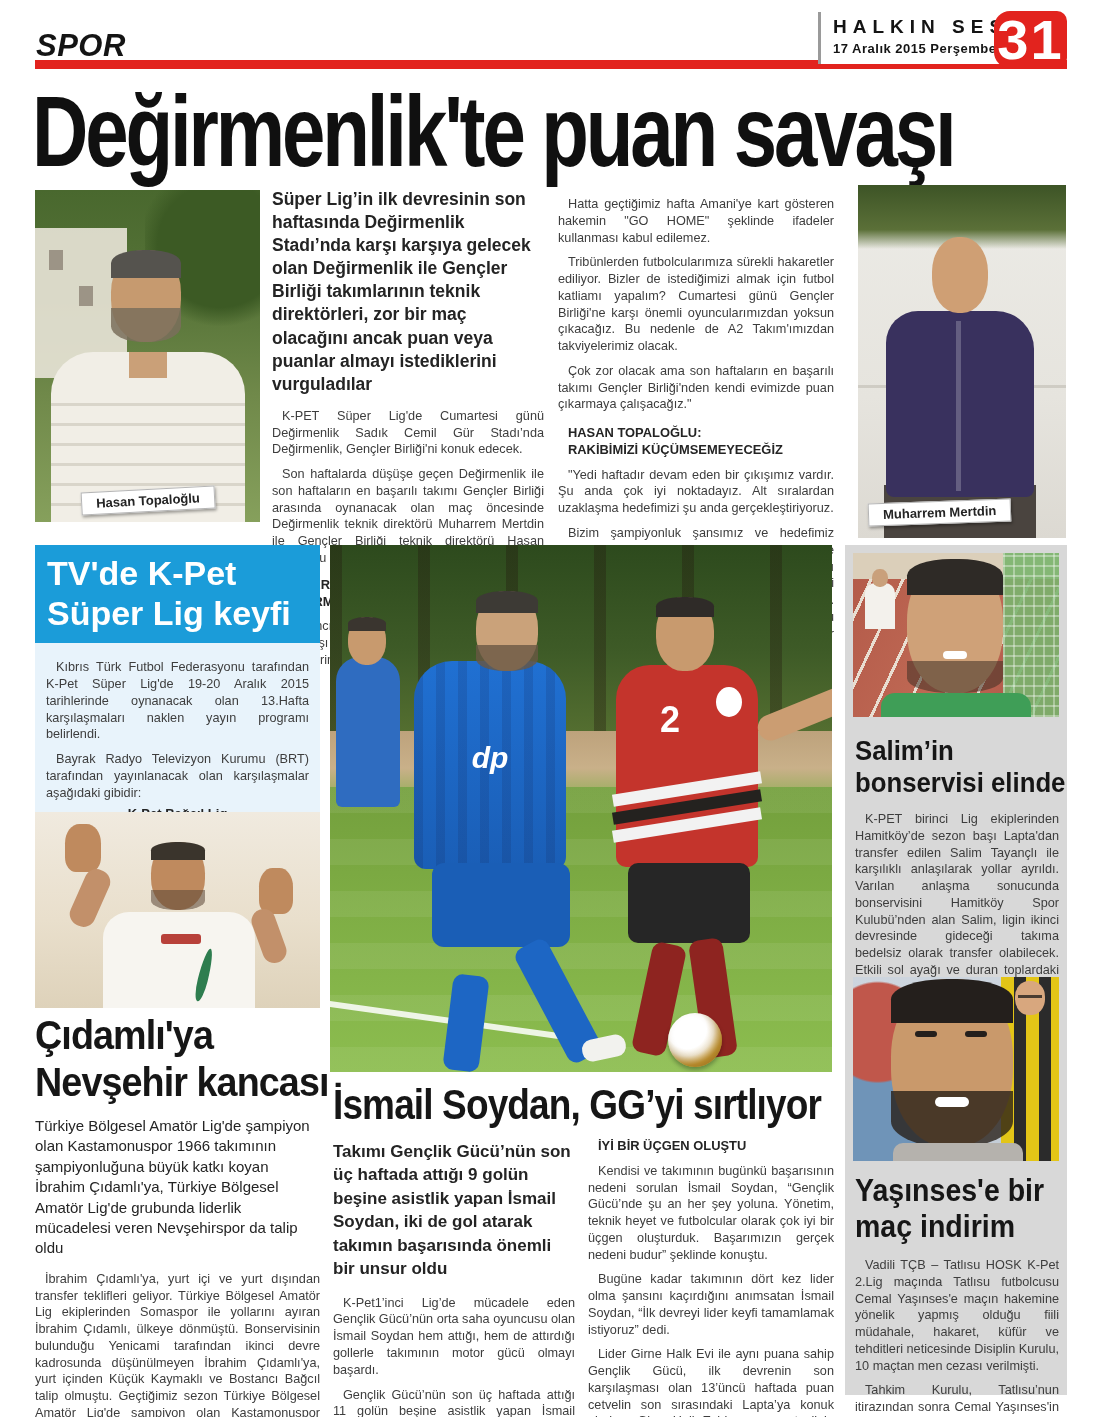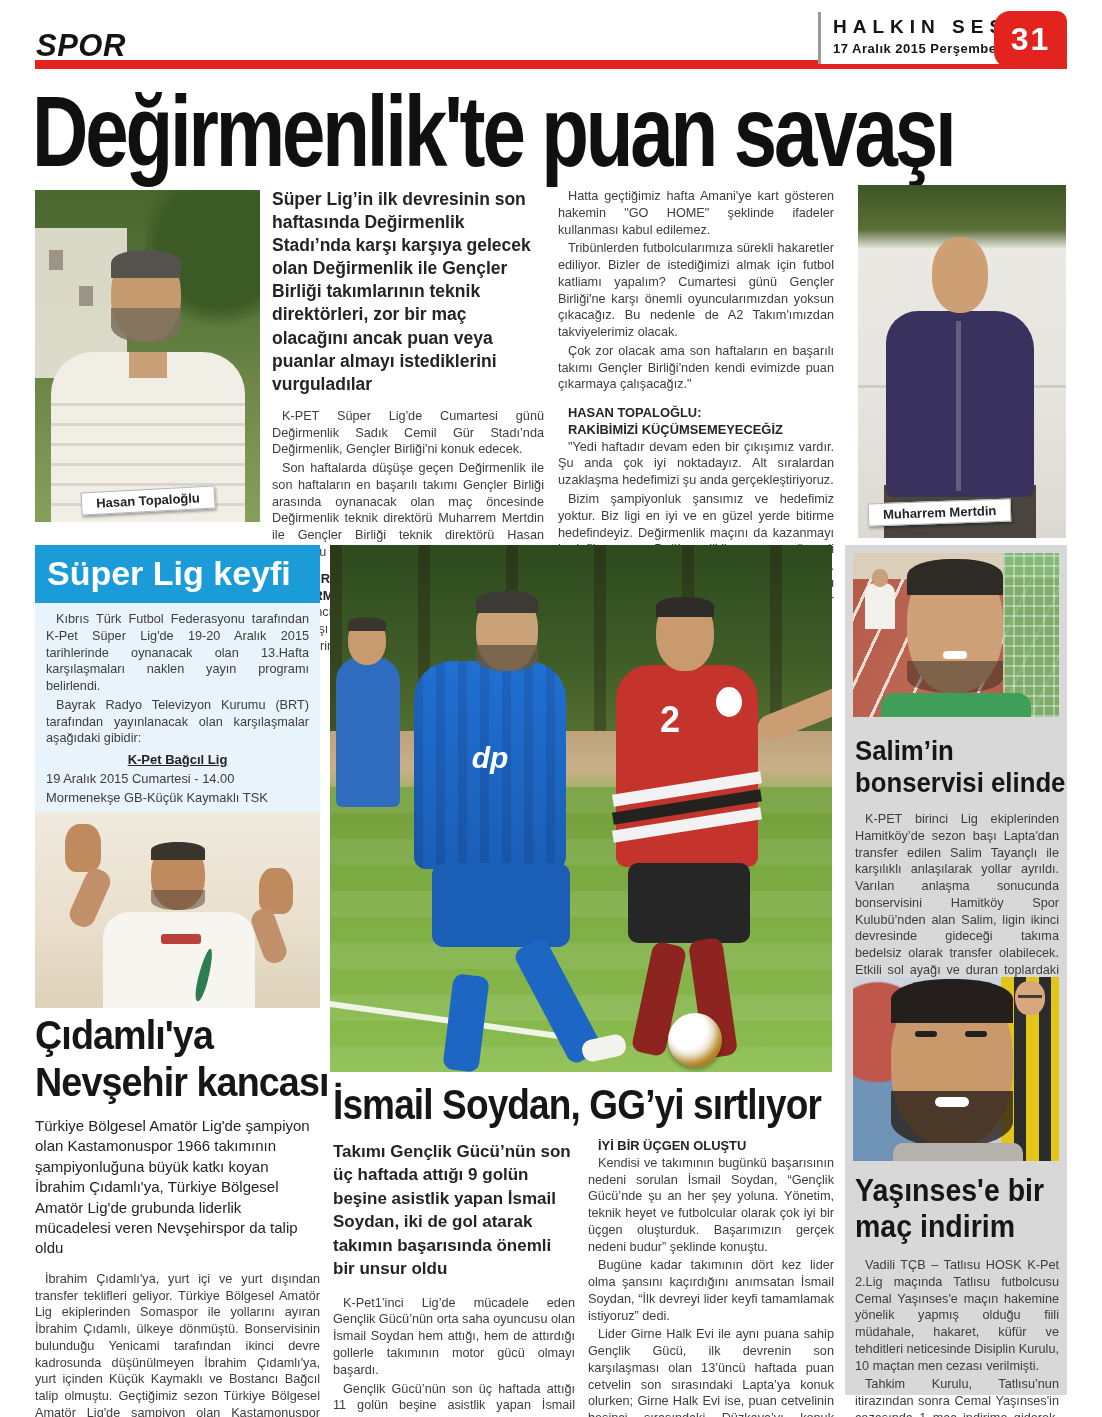--- a/index.html
+++ b/index.html
@@ -9,27 +9,27 @@
   .just{text-align:justify;}
   .nb{white-space:nowrap;}
   
   .spor{font-size:31px;font-weight:900;font-style:italic;color:#141414;letter-spacing:.5px;}
   .redline{background:#e2231e;height:9px;}
   .mastbox{background:#fff;border-left:3px solid #9a9a9a;padding:4px 0 0 12px;}
   .masthead{font-size:19px;font-weight:800;letter-spacing:6px;color:#141414;}
   .mastdate{font-size:13px;font-weight:700;color:#141414;margin-top:3px;letter-spacing:.5px;}
   .pagebadge{background:#e2231e;border-radius:16px 10px 10px 16px;color:#fff;
              display:flex;align-items:center;justify-content:center;
-             font-size:32px;font-weight:800;letter-spacing:2px;}
+             font-size:56px;font-weight:800;letter-spacing:2px;}
   .bighead{font-size:100px;font-weight:800;color:#101010;letter-spacing:-4px;
            transform:scaleX(.78);transform-origin:0 0;white-space:nowrap;}
   
   .lead{font-size:17.5px;font-weight:700;line-height:1.32;color:#242424;}
   .body{font-size:12.7px;line-height:1.32;color:#3d3d3d;}
-  .body p{margin:0 0 2px 0;text-indent:10px;}
+  .body p{margin:8px 0 2px 0;text-indent:10px;}
   .sub{font-weight:700;color:#242424;text-indent:10px;font-size:12.9px;line-height:1.3;}
   .h2line{font-weight:800;color:#161616;white-space:nowrap;transform:scaleX(.92);transform-origin:0 0;}
   
   .tvtitle{background:#1b9cd9;color:#fff;font-size:34px;font-weight:800;line-height:1.18;padding:8px 12px 10px 12px;}
   .tvbody{background:#e8f3fb;padding:8px 11px;}
   .graycol{background:#d8d8d8;}
   .sched{font-size:12.9px;line-height:1.45;color:#3d3d3d;}
   .schedtitle{font-size:13px;font-weight:700;text-decoration:underline;text-align:center;margin:4px 0 2px 0;color:#242424;}
   
   .photo{position:absolute;overflow:hidden;background:#cfcabe;}
@@ -101,20 +101,21 @@
     <div class="abs" style="left:26px;top:300px;width:152px;height:53px;background:#4a443f;"></div>
     <div class="abs" style="left:28px;top:126px;width:148px;height:186px;background:#39315e;border-radius:32px 38px 8px 8px;">
       <div class="abs" style="left:70px;top:10px;width:5px;height:170px;background:rgba(255,255,255,.22);"></div>
     </div>
     <div class="head-skin" style="left:74px;top:52px;width:56px;height:76px;background:#cf9f74;"></div>
     <div class="caption" style="left:10px;bottom:14px;transform:rotate(-2deg);">Muharrem Mertdin</div>
   </div>
 
   <div class="abs" style="left:35px;top:545px;width:285px;">
     <div class="tvtitle">
+      <div>TV'de K-Pet</div>
       <div>Süper Lig keyfi</div>
     </div>
     <div class="tvbody body just">
       <p>Kıbrıs Türk Futbol Federasyonu tarafından K-Pet Süper Lig'de 19-20 Aralık 2015 tarihlerinde oynanacak olan 13.Hafta karşılaşmaları naklen yayın programı belirlendi.</p>
       <p>Bayrak Radyo Televizyon Kurumu (BRT) tarafından yayınlanacak olan karşılaşmalar aşağıdaki gibidir:</p>
       <div class="schedtitle">K-Pet Bağcıl Lig</div>
       <div class="sched">19 Aralık 2015 Cumartesi - 14.00</div>
       <div class="sched">Mormenekşe GB-Küçük Kaymaklı TSK</div>
       <div class="sched">20 Aralık 2015 Pazar - 14.00</div>
       <div class="sched">GAÜ Çetinkaya TSK-Yenicami AK</div>

